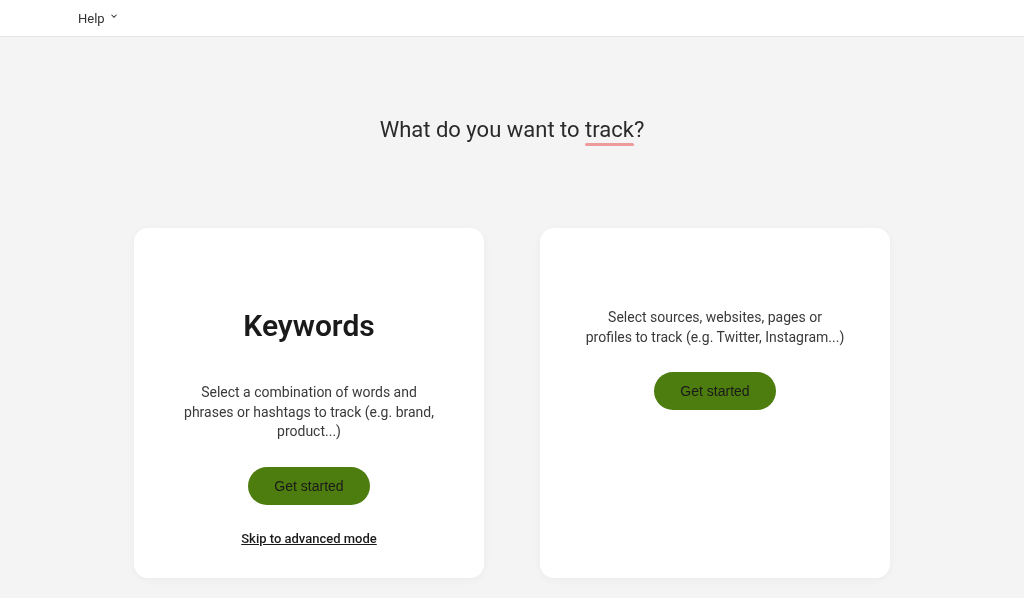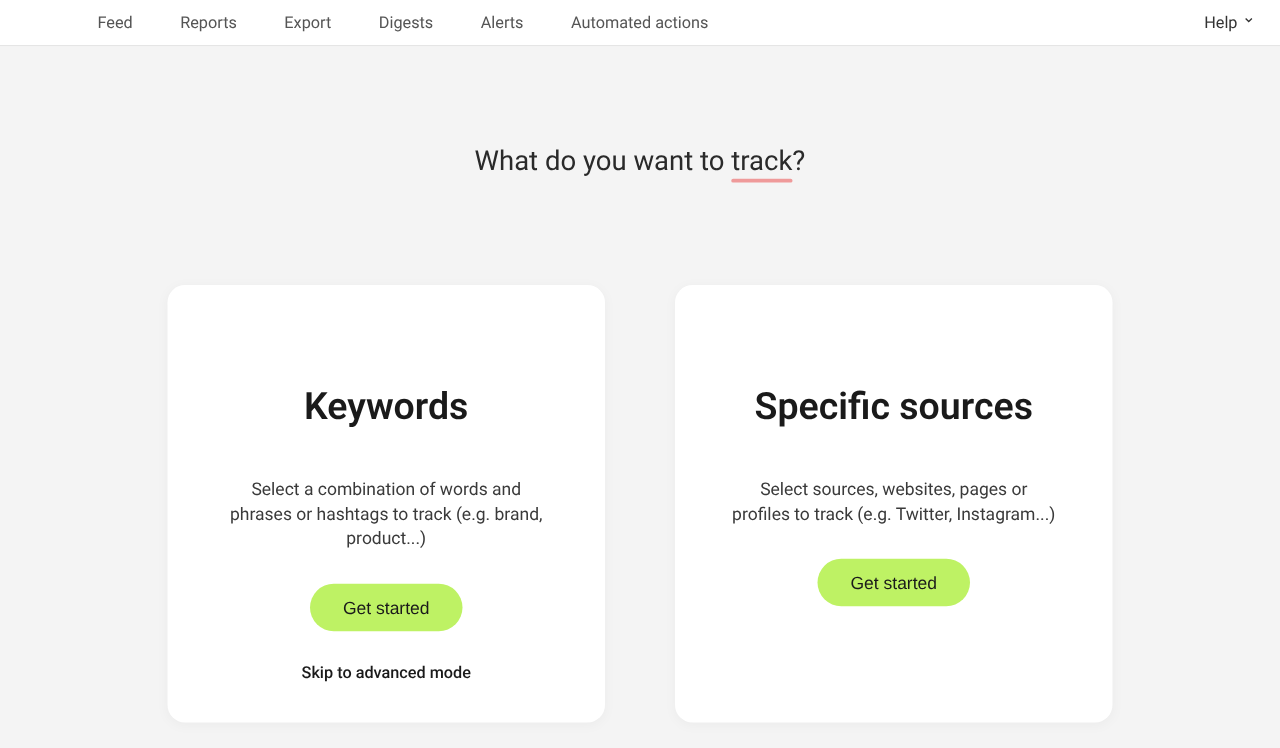--- a/index.html
+++ b/index.html
@@ -94,49 +94,42 @@
       margin-bottom: 40px;
     }
     .card-desc {
       font-size: 14px;
       color: #3a3a3a;
       line-height: 1.4;
       margin-bottom: 25px;
       max-width: 260px;
     }
     .get-started-btn {
-      background: #bef264;
+      background: #4d7c0f;
       border: none;
       border-radius: 22px;
       padding: 11px 26px;
       font-size: 14px;
       font-weight: 500;
       color: #1a1a1a;
       cursor: pointer;
     }
     .skip-link {
       margin-top: 26px;
       font-size: 13px;
       color: #1a1a1a;
+      text-decoration: underline;
       cursor: pointer;
       font-weight: 500;
     }
   </style>
 </head>
 <body>
 
 <div class="topnav">
-  <div class="nav-links">
-    <a class="nav-link">Feed</a>
-    <a class="nav-link">Reports</a>
-    <a class="nav-link">Export</a>
-    <a class="nav-link">Digests</a>
-    <a class="nav-link">Alerts</a>
-    <a class="nav-link">Automated actions</a>
-  </div>
   <div class="help-link">
     <span>Help</span>
     <svg class="chevron-down" viewBox="0 0 24 24" fill="none" stroke="#333" stroke-width="2.5">
       <polyline points="6 9 12 15 18 9"></polyline>
     </svg>
   </div>
 </div>
 
 <div class="main">
   <h1 class="page-title">
@@ -146,19 +139,18 @@
   <div class="cards">
 
     <div class="card">
       <div class="card-title">Keywords</div>
       <div class="card-desc">Select a combination of words and phrases or hashtags to track (e.g. brand, product...)</div>
       <button class="get-started-btn">Get started</button>
       <a class="skip-link">Skip to advanced mode</a>
     </div>
 
     <div class="card">
-      <div class="card-title">Specific sources</div>
       <div class="card-desc">Select sources, websites, pages or profiles to track (e.g. Twitter, Instagram...)</div>
       <button class="get-started-btn">Get started</button>
     </div>
 
   </div>
 </div>
 
 </body></html>

